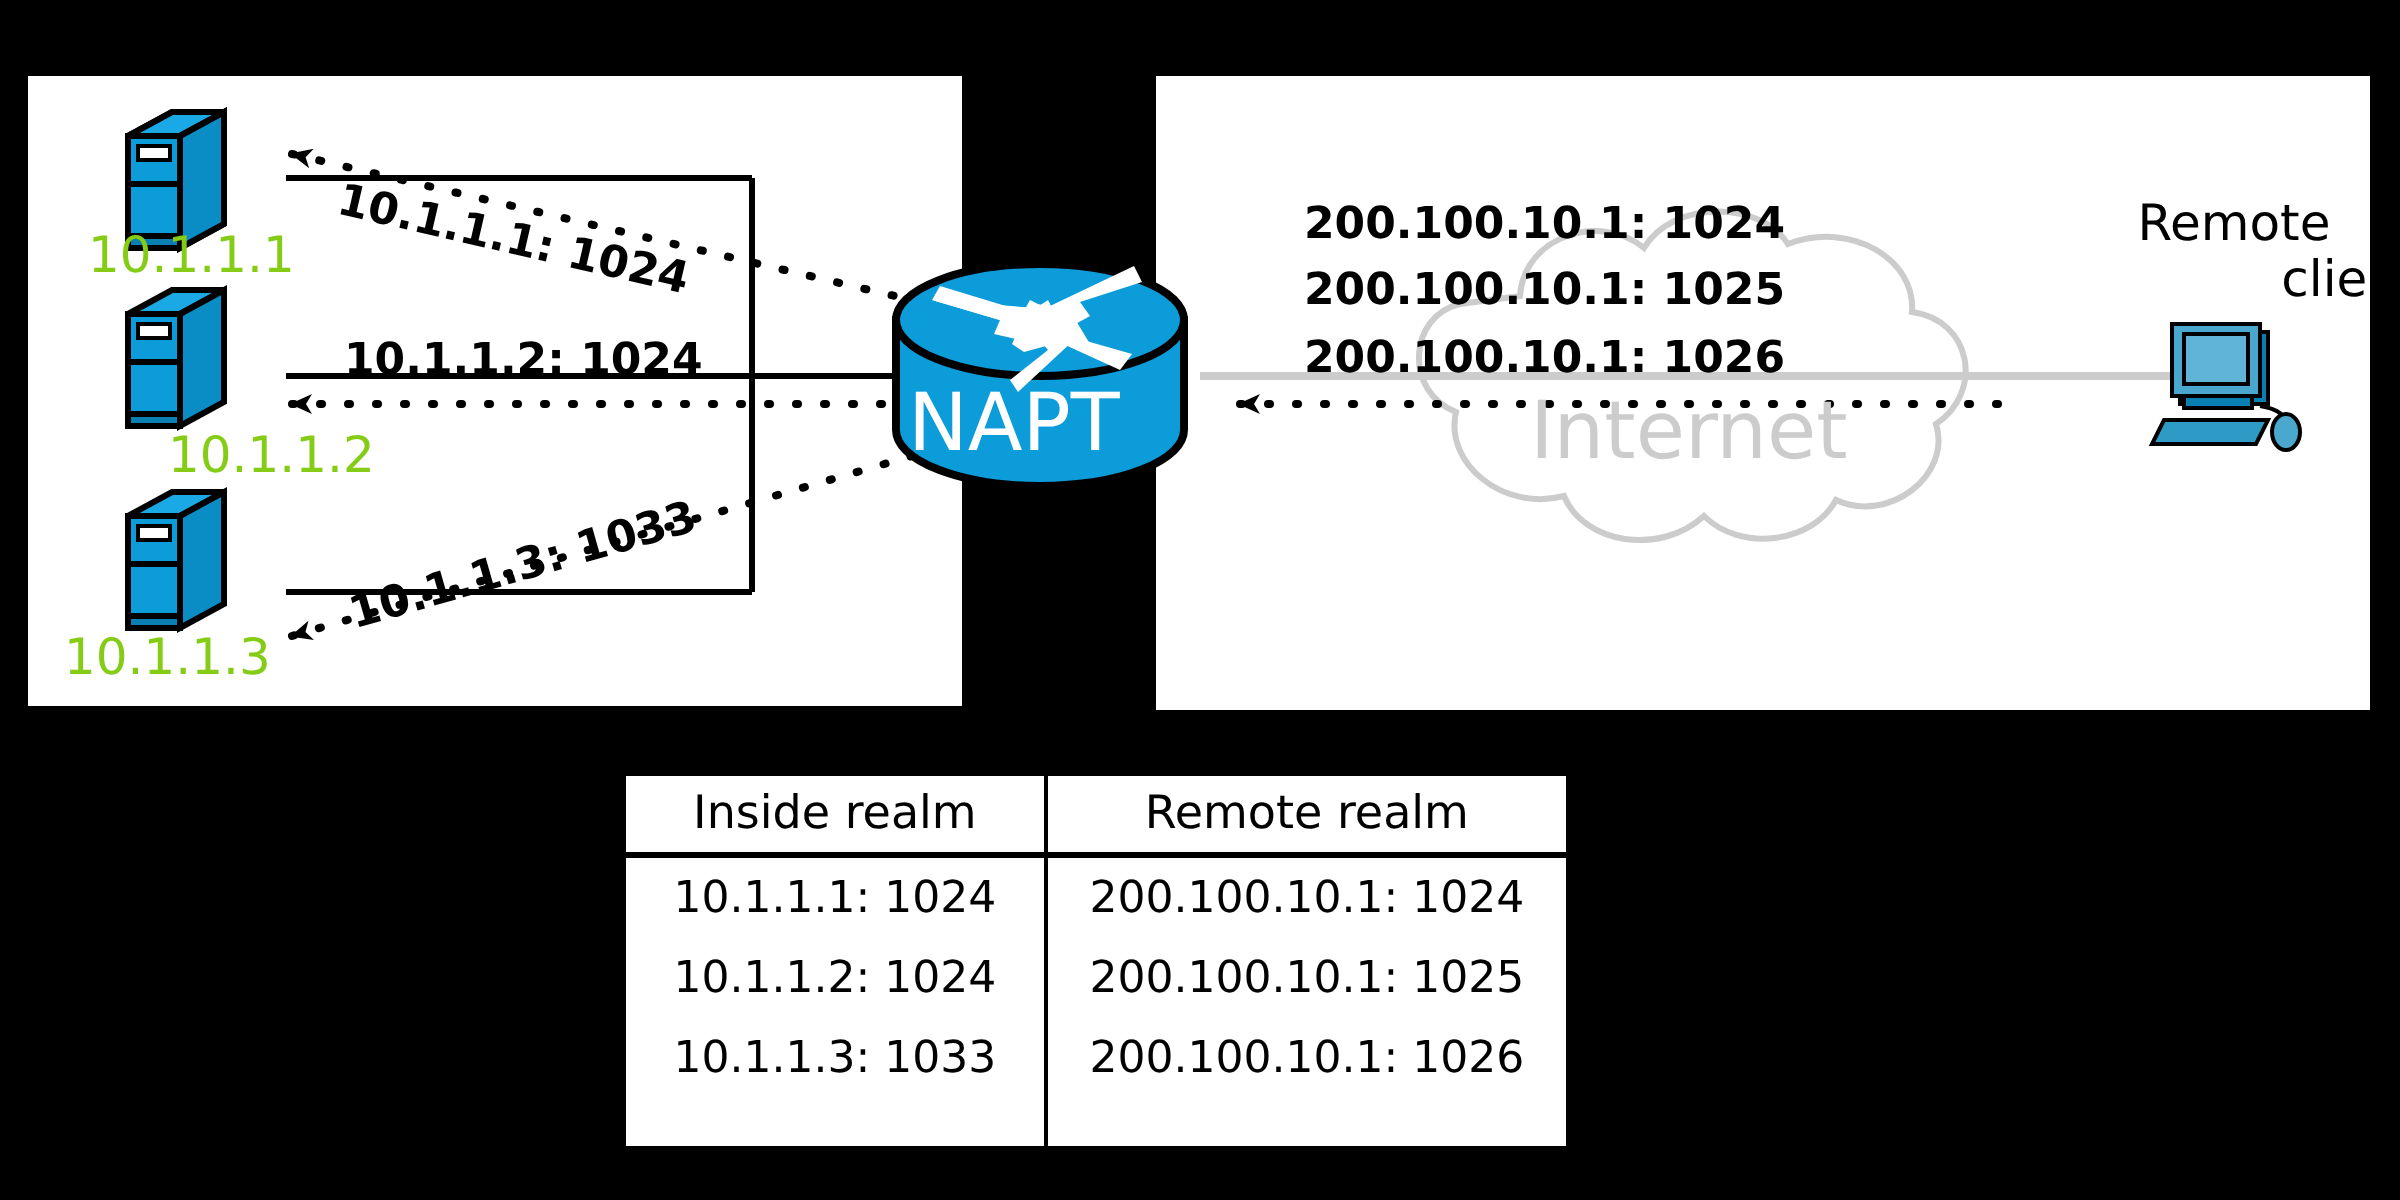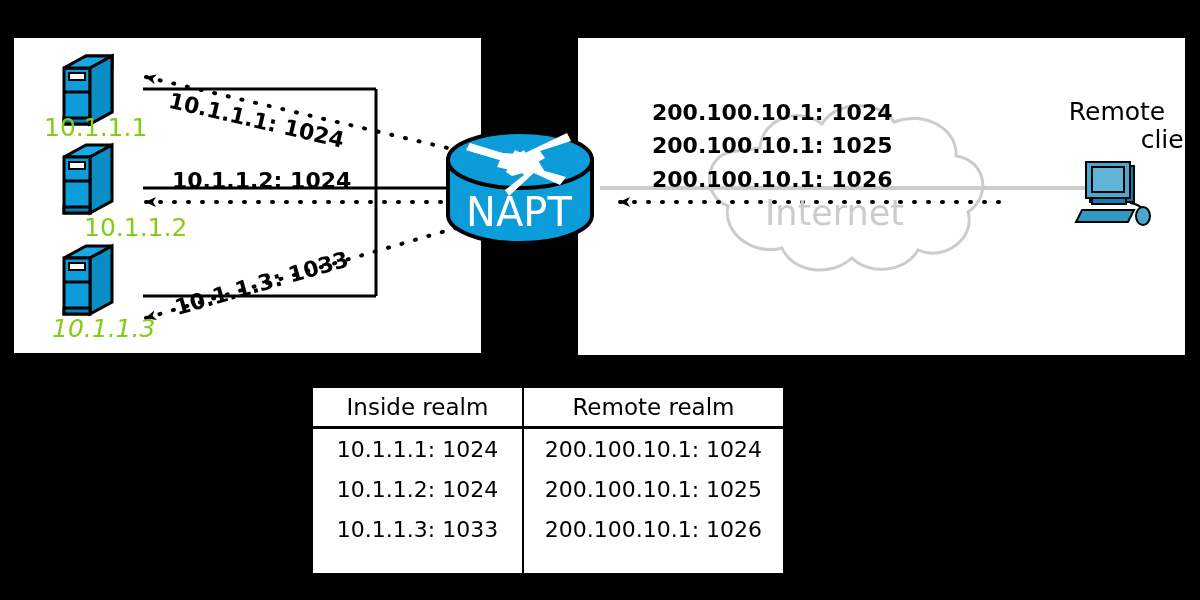--- a/index.html
+++ b/index.html
@@ -8,21 +8,21 @@
   .panel{position:absolute;background:#fff;}
   #left-panel{left:14px;top:38px;width:467px;height:315px;}
   #right-panel{left:578px;top:38px;width:607px;height:317px;}
 
   .svg-layer{position:absolute;left:0;top:0;width:1200px;height:600px;pointer-events:none;}
 
   .host-label{position:absolute;color:#84cc16;font-size:25px;line-height:1;white-space:nowrap;}
   .flow-label{position:absolute;color:#000;font-size:22px;font-weight:bold;white-space:nowrap;}
   .rot-label{transform-origin:0 0;}
   .out-label{position:absolute;color:#000;font-size:22px;font-weight:bold;white-space:nowrap;}
-  .cloud-text{position:absolute;color:#cccccc;font-size:35px;white-space:nowrap;}
+  .cloud-text{position:absolute;color:#cccccc;font-size:40px;white-space:nowrap;}
   .client-text{position:absolute;color:#000;font-size:25px;line-height:1.15;text-align:center;white-space:nowrap;}
   .napt-text{position:absolute;color:#fff;font-size:40px;white-space:nowrap;letter-spacing:0px;}
 
   
   #nat-table{position:absolute;left:311px;top:386px;width:474px;
              border-collapse:collapse;background:#fff;}
   #nat-table th,#nat-table td{border:2px solid #000;color:#000;font-weight:normal;
              font-size:22px;text-align:center;padding:0;}
   #nat-table th{height:38px;font-size:23px;}
   #nat-table td{height:40px;}
@@ -110,25 +110,25 @@
       <rect x="1090" y="166" width="44" height="36" fill="#0a7fb2" stroke="#000" stroke-width="2"></rect>
       <rect x="1086" y="162" width="44" height="36" fill="#4aa8cf" stroke="#000" stroke-width="2"></rect>
       <rect x="1092" y="167" width="32" height="25" fill="#5fb4d8" stroke="#000" stroke-width="2"></rect>
       <rect x="1092" y="198" width="34" height="6" fill="#0a7fb2" stroke="#000" stroke-width="2"></rect>
       <polygon points="1082,210 1134,210 1128,222 1076,222" fill="#2e9ac6" stroke="#000" stroke-width="2"></polygon>
       <path d="M1130,203 q14,2 14,12" fill="none" stroke="#000" stroke-width="2"></path>
       <ellipse cx="1143" cy="216" rx="7" ry="9" fill="#4aa8cf" stroke="#000" stroke-width="2"></ellipse>
     </g>
   </svg>
 
-  <div class="napt-text" style="left:466px;top:189px;">NAPT</div>
+  <div class="napt-text" style="left:454px;top:189px;">NAPT</div>
 
   <div class="host-label" style="left:44px;top:115px;">10.1.1.1</div>
   <div class="host-label" style="left:44px;top:215px;margin-left:40px;">10.1.1.2</div>
-  <div class="host-label" style="left:52px;top:316px;font-style:italic;">10.1.1.3</div>
+  <div class="host-label" style="left:32px;top:316px;">10.1.1.3</div>
 
   <div class="flow-label rot-label" style="left:172px;top:88px;transform:rotate(13deg);">10.1.1.1: 1024</div>
   <div class="flow-label" style="left:172px;top:168px;">10.1.1.2: 1024</div>
   <div class="flow-label rot-label" style="left:172px;top:296px;transform:rotate(-16deg);">10.1.1.3: 1033</div>
 
   <div class="out-label" style="left:652px;top:100px;">200.100.10.1: 1024</div>
   <div class="out-label" style="left:652px;top:133px;">200.100.10.1: 1025</div>
   <div class="out-label" style="left:652px;top:167px;">200.100.10.1: 1026</div>
 
   <div class="cloud-text" style="left:765px;top:193px;">Internet</div>

